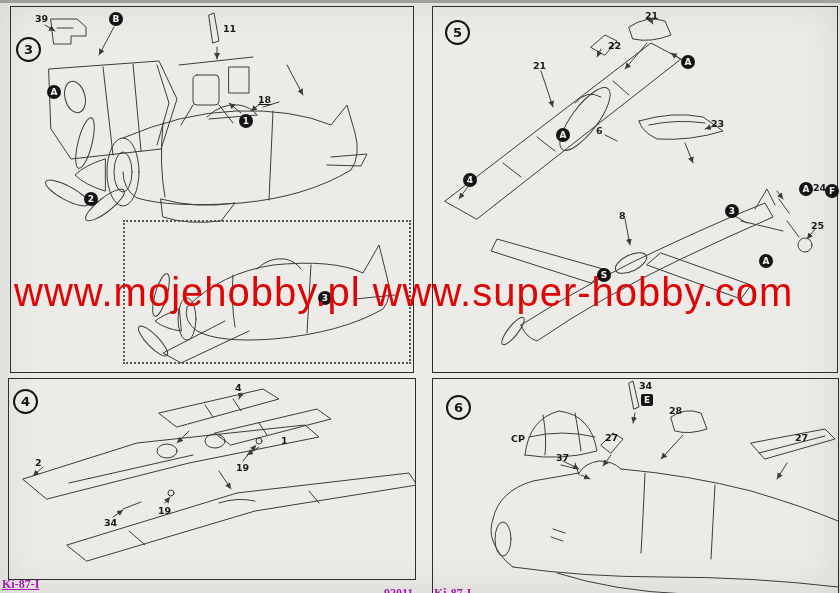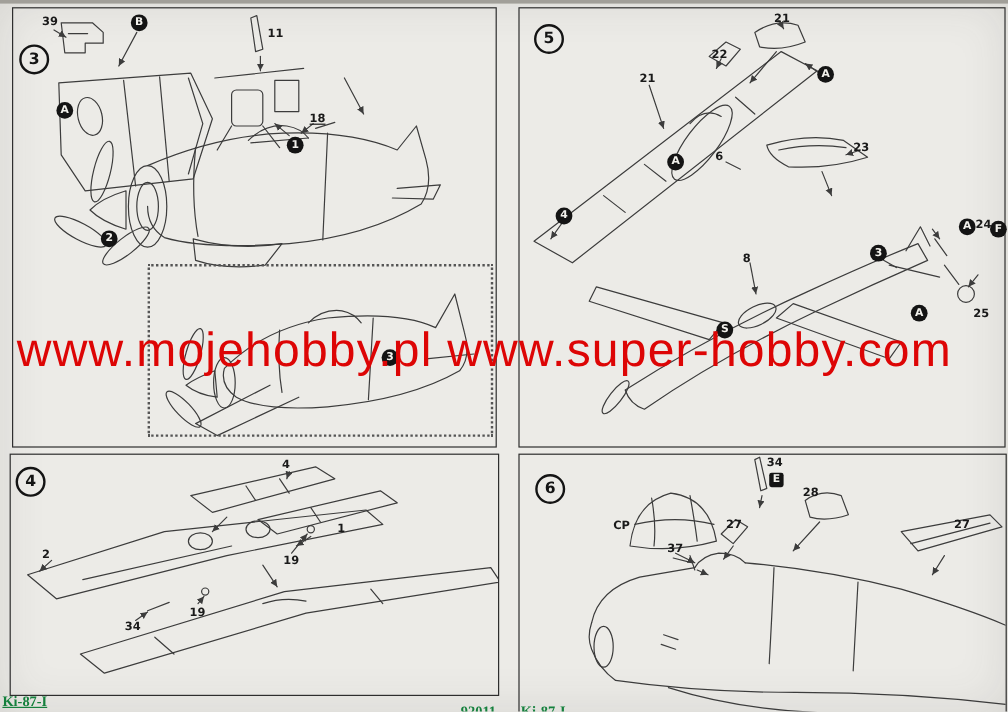--- a/index.html
+++ b/index.html
@@ -31,21 +31,21 @@
     position:absolute;z-index:6;width:14px;height:14px;border-radius:50%;
     background:#141414;color:#f2f1ec;font:700 9px/14px "DejaVu Sans",sans-serif;text-align:center;
   }
   .mk.sq{border-radius:2px;width:12px;height:12px;line-height:12px;}
   .dotted-box{position:absolute;z-index:2;border:2px dotted #555;}
   .watermark{
     position:absolute;z-index:40;left:14px;top:258px;width:826px;
     font:400 40px/1.1 "Liberation Sans",sans-serif;letter-spacing:1px;
     color:#dd0505;white-space:nowrap;margin-top:12px;
   }
-  .footer-code{position:absolute;z-index:6;font:700 12px "Liberation Serif",serif;color:#15803d;white-space:nowrap;}
+  .footer-code{position:absolute;z-index:6;font:700 12px "Liberation Serif",serif;color:#a21caf;white-space:nowrap;}
   .fc-left{left:2px;top:577px;text-decoration:underline;}
   .fc-center{left:384px;top:586px;}
   .fc-right{left:434px;top:586px;}
 </style>
 </head>
 <body>
 
 <div class="scan-edge-top"></div>
 
 <div class="panel p3">
@@ -168,32 +168,32 @@
       <path d="M346,192 l10,14"></path>
       <path d="M354,214 l12,16"></path>
       <circle cx="372" cy="238" r="7"></circle>
       <path d="M300,208 l14,8"></path>
       <line x1="344" y1="184" x2="350" y2="192" marker-end="url(#ah5)"></line>
       <line x1="382" y1="222" x2="374" y2="232" marker-end="url(#ah5)"></line>
     </g>
   </svg>
   <div class="step" style="left:12px;top:13px;">5</div>
   <span class="lbl" style="left:212px;top:3px;">21</span>
-  <span class="lbl" style="left:160px;top:33px;text-align:right;">22</span>
+  <span class="lbl" style="left:175px;top:33px;text-align:right;">22</span>
   <span class="mk" style="left:248px;top:48px;">A</span>
   <span class="lbl" style="left:100px;top:53px;">21</span>
   <span class="mk" style="left:123px;top:121px;">A</span>
   <span class="lbl" style="left:278px;top:111px;">23</span>
   <span class="lbl" style="left:163px;top:118px;">6</span>
   <span class="mk" style="left:30px;top:166px;">4</span>
   <span class="lbl" style="left:338px;top:175px;margin-left:42px;">24</span>
   <span class="mk" style="left:366px;top:175px;">A</span>
   <span class="mk" style="left:392px;top:177px;">F</span>
   <span class="mk" style="left:292px;top:197px;">3</span>
-  <span class="lbl" style="left:378px;top:213px;margin-top:36px;">25</span>
+  <span class="lbl" style="left:378px;top:213px;">25</span>
   <span class="mk" style="left:326px;top:247px;">A</span>
   <span class="lbl" style="left:186px;top:203px;">8</span>
   <span class="mk" style="left:164px;top:261px;">S</span>
 </div>
 
 <div class="panel p4">
   <svg class="diagram" width="406" height="200" viewBox="0 0 406 200">
     <defs>
       <marker id="ah4" markerWidth="7" markerHeight="7" refX="6" refY="3" orient="auto">
           <path class="ah" d="M0,0 L6,3 L0,6 Z"></path>

